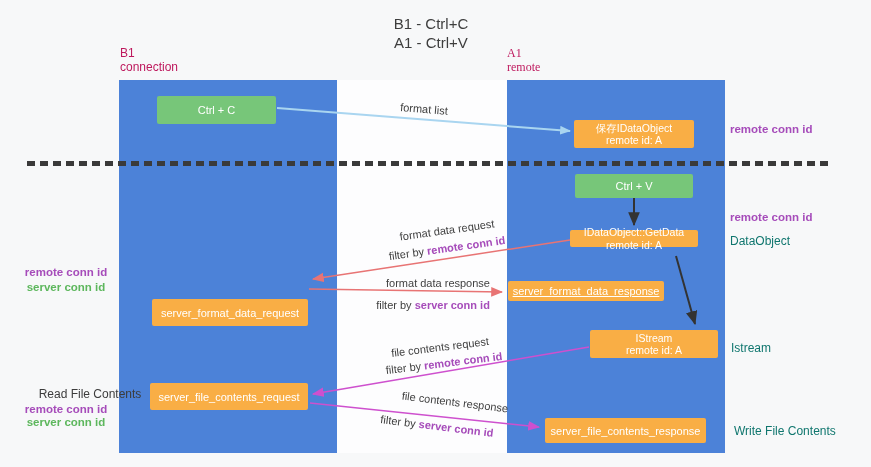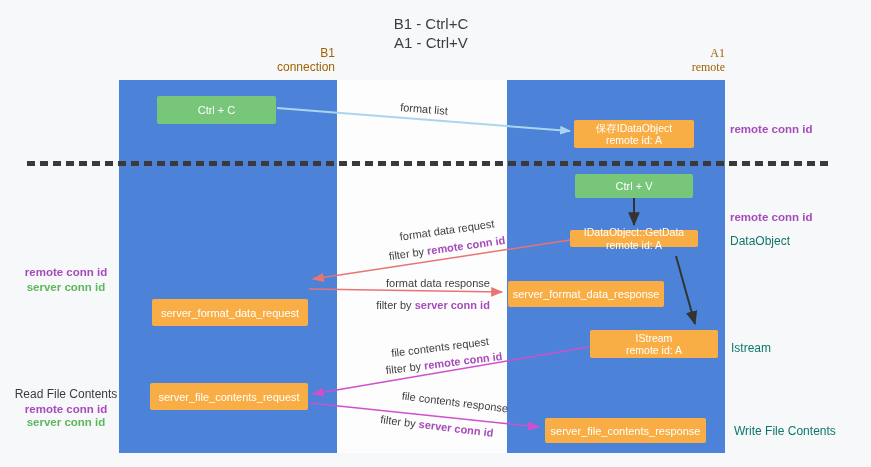--- a/index.html
+++ b/index.html
@@ -4,22 +4,22 @@
 <style>
   html,body{margin:0;padding:0;background:#f7f8f9;}
   .canvas{position:relative;width:871px;height:467px;background:#f7f8f9;
           font-family:"Liberation Sans",sans-serif;overflow:hidden;}
   .lane{position:absolute;top:80px;height:373px;background:#4c82d8;z-index:1;}
   .center-strip{position:absolute;top:80px;height:373px;background:#fdfdfe;z-index:0;}
   .divider{position:absolute;left:27px;top:161px;width:805px;height:5px;z-index:3;
            background:repeating-linear-gradient(90deg,#3a3a3a 0 8px,transparent 8px 13px);}
   .title{position:absolute;left:0;top:14px;width:862px;text-align:center;
          font-size:15px;color:#3d3d3d;line-height:19px;z-index:5;}
-  .lane-head{position:absolute;top:46px;font-size:12px;color:#a16207;
-             text-align:right;line-height:14px;z-index:5;}
+  .lane-head{position:absolute;top:46px;font-size:12px;color:#be185d;
+             text-align:left;line-height:14px;z-index:5;}
   .box{position:absolute;display:flex;flex-direction:column;align-items:center;
        justify-content:center;color:#fff;text-align:center;border-radius:2px;z-index:6;}
   .green{background:#77c679;font-size:11px;}
   .orange{background:#f9ae45;font-size:11px;}
   .two{font-size:10.5px;line-height:12.5px;}
   .lbl{position:absolute;font-size:11px;color:#3f3f3f;white-space:nowrap;z-index:7;}
   .cc{transform:translate(-50%,-50%);}
   .side{position:absolute;font-size:12px;color:#0f766e;white-space:nowrap;z-index:7;}
   .purple{color:#a64cba;font-weight:bold;}
   .greentx{color:#5db75d;font-weight:bold;}
@@ -91,21 +91,21 @@
 
   <div class="box orange two" style="left:570px;top:230px;width:128px;height:17px;">
     <span>IDataObject::GetData</span>
     <span>remote id: A</span>
   </div>
 
   <div class="box orange" style="left:152px;top:267px;width:156px;height:27px;margin-top:32px;">
     <span>server_format_data_request</span>
   </div>
 
-  <div class="box orange" style="left:508px;top:281px;width:156px;height:26px;">
+  <div class="box orange" style="left:508px;top:281px;width:156px;height:20px;text-decoration:underline;">
     <span>server_format_data_response</span>
   </div>
 
   <div class="box orange two" style="left:590px;top:330px;width:128px;height:28px;">
     <span>IStream</span>
     <span>remote id: A</span>
   </div>
 
   <div class="box orange" style="left:150px;top:383px;width:158px;height:27px;">
     <span>server_file_contents_request</span>
@@ -138,17 +138,17 @@
   </div>
 
   <div class="side purple conn" style="left:730px;top:123px;">remote conn id</div>
   <div class="side purple conn" style="left:730px;top:211px;">remote conn id</div>
   <div class="side" style="left:730px;top:234px;">DataObject</div>
   <div class="side" style="left:731px;top:341px;">Istream</div>
   <div class="side" style="left:734px;top:424px;">Write File Contents</div>
 
   <div class="leftcol purple conn" style="top:266px;">remote conn id</div>
   <div class="leftcol greentx conn" style="top:281px;">server conn id</div>
-  <div class="leftcol" style="top:387px;font-size:12px;color:#3c3c3c;">Read File Contents</div>
+  <div class="leftcol" style="top:387px;font-size:12px;color:#3c3c3c;padding-left:24px;">Read File Contents</div>
   <div class="leftcol purple conn" style="top:403px;">remote conn id</div>
   <div class="leftcol greentx conn" style="top:416px;">server conn id</div>
 
 </div>
 
 </body></html>

